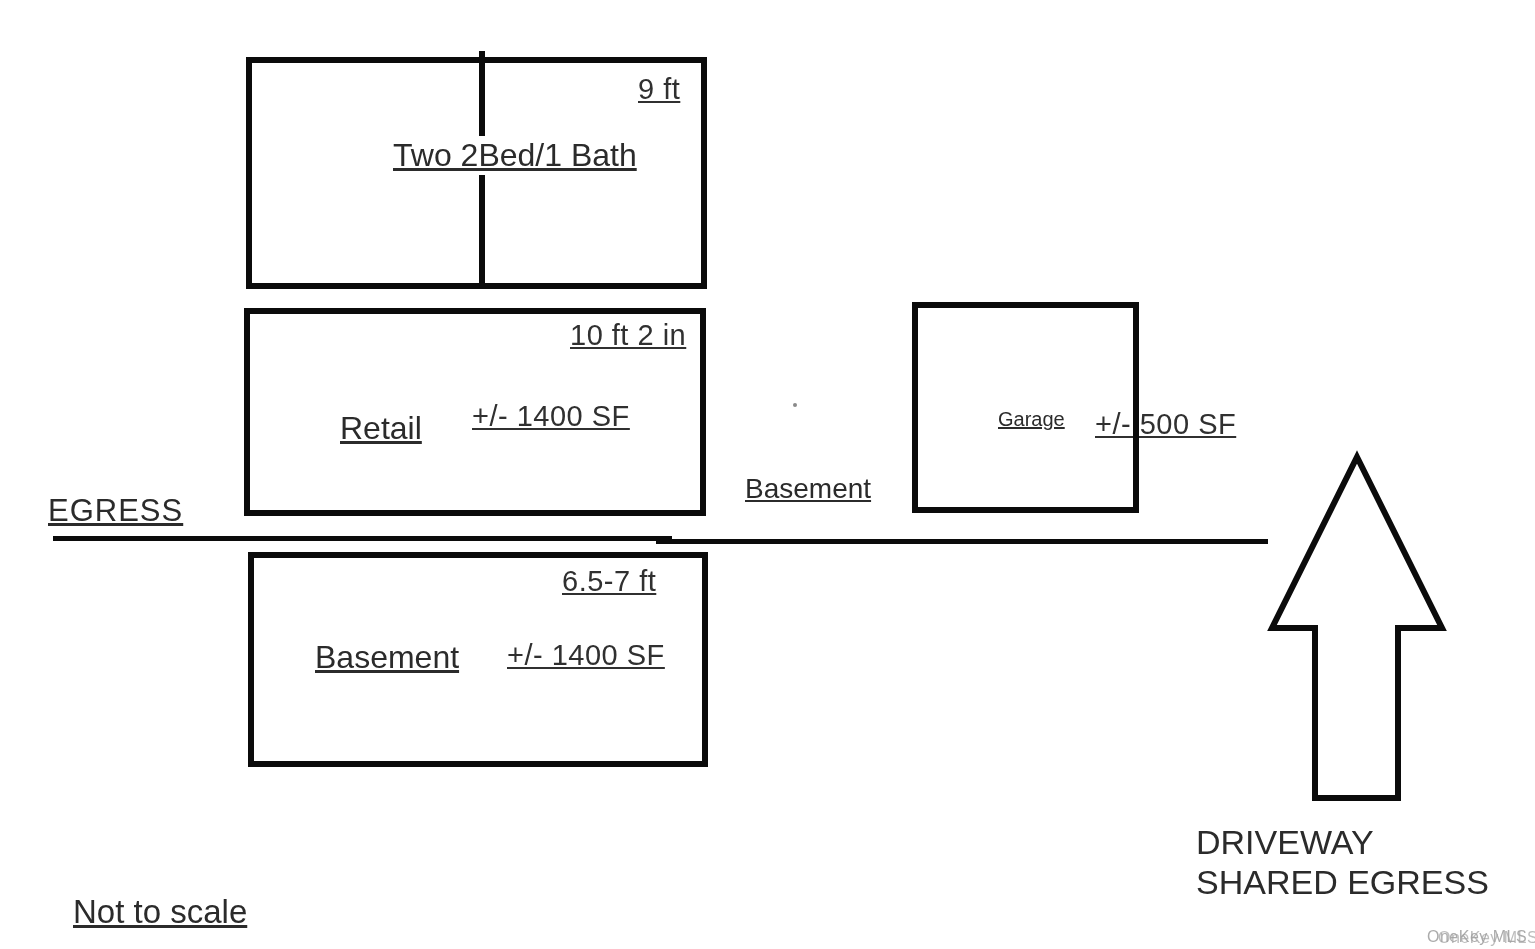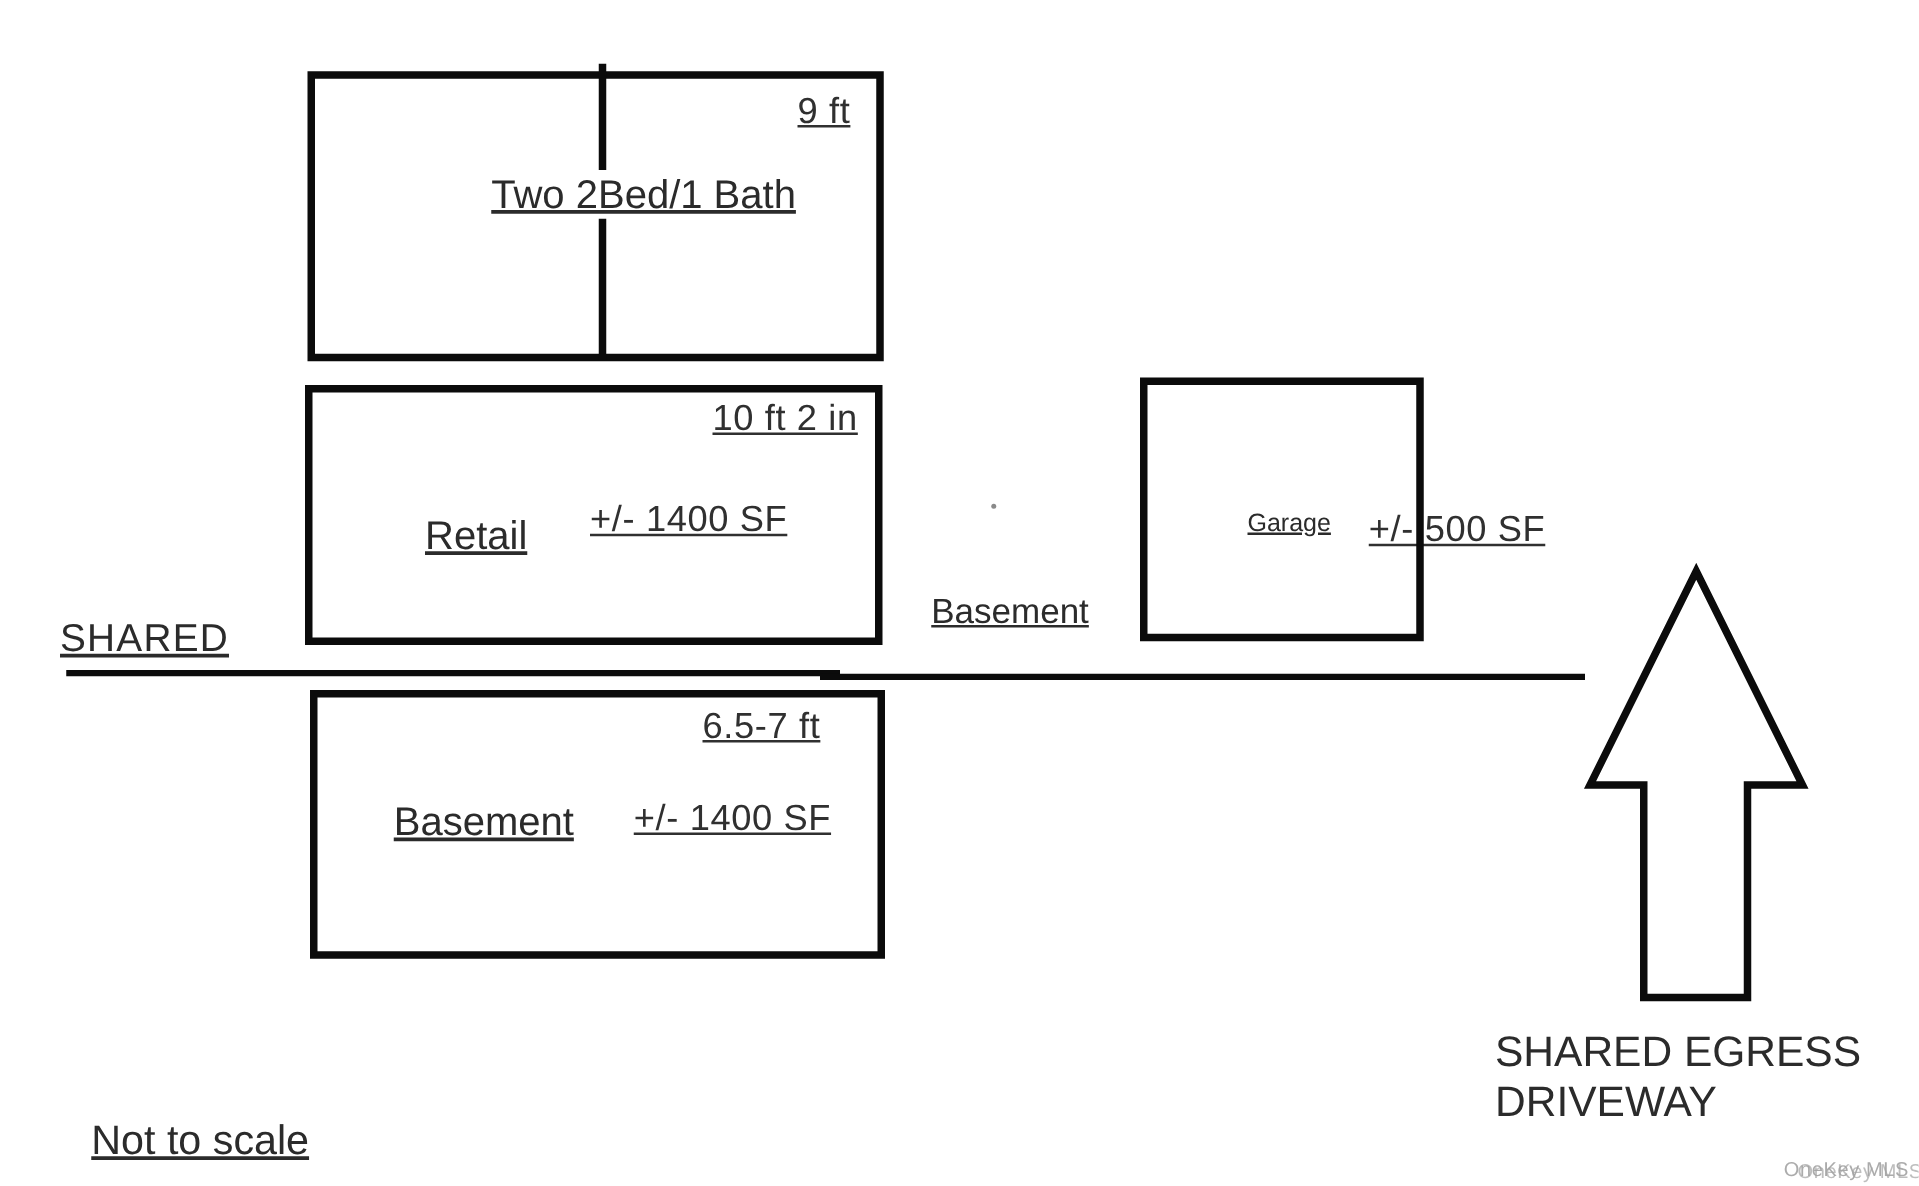--- a/index.html
+++ b/index.html
@@ -100,43 +100,43 @@
   <div class="box unit-box"></div>
   <div class="vline unit-divider"></div>
   <span class="lbl lbl-meas unit-height">9 ft</span>
   <span class="lbl lbl-main unit-name halo">Two 2Bed/1 Bath</span>
 
   <div class="box retail-box"></div>
   <span class="lbl lbl-meas retail-height">10 ft 2 in</span>
   <span class="lbl lbl-main retail-name">Retail</span>
   <span class="lbl lbl-meas retail-size">+/- 1400 SF</span>
 
-  <span class="lbl lbl-main ground-label">SHARED</span>
+  <span class="lbl lbl-main ground-label">EGRESS</span>
   <div class="hline ground-line-left"></div>
   <div class="hline ground-line-right"></div>
 
   <div class="box basement-box"></div>
   <span class="lbl lbl-meas basement-height">6.5-7 ft</span>
   <span class="lbl lbl-main basement-name">Basement</span>
   <span class="lbl lbl-meas basement-size">+/- 1400 SF</span>
 
   <div class="box garage-box"></div>
   <span class="lbl lbl-main garage-name">Garage</span>
   <span class="lbl lbl-meas garage-size">+/- 500 SF</span>
 
   <span class="lbl courtyard-label">Basement</span>
   <div class="stray-dot"></div>
 
   <svg class="egress-arrow" viewBox="0 0 185 355" xmlns="http://www.w3.org/2000/svg">
     <polygon points="92,7 177,178 133,178 133,348 50,348 50,178 7,178" fill="#ffffff" stroke="#0b0b0b" stroke-width="6" stroke-linejoin="miter"></polygon>
   </svg>
 
   <div class="egress-label">
+    <div>DRIVEWAY</div>
     <div>SHARED EGRESS</div>
-    <div>DRIVEWAY</div>
   </div>
 
   <span class="lbl note-label">Not to scale</span>
 
   <span class="watermark watermark-a">OneKey MLS</span>
   <span class="watermark watermark-b">OneKey MLS</span>
 
 </div>
 
 </body></html>

